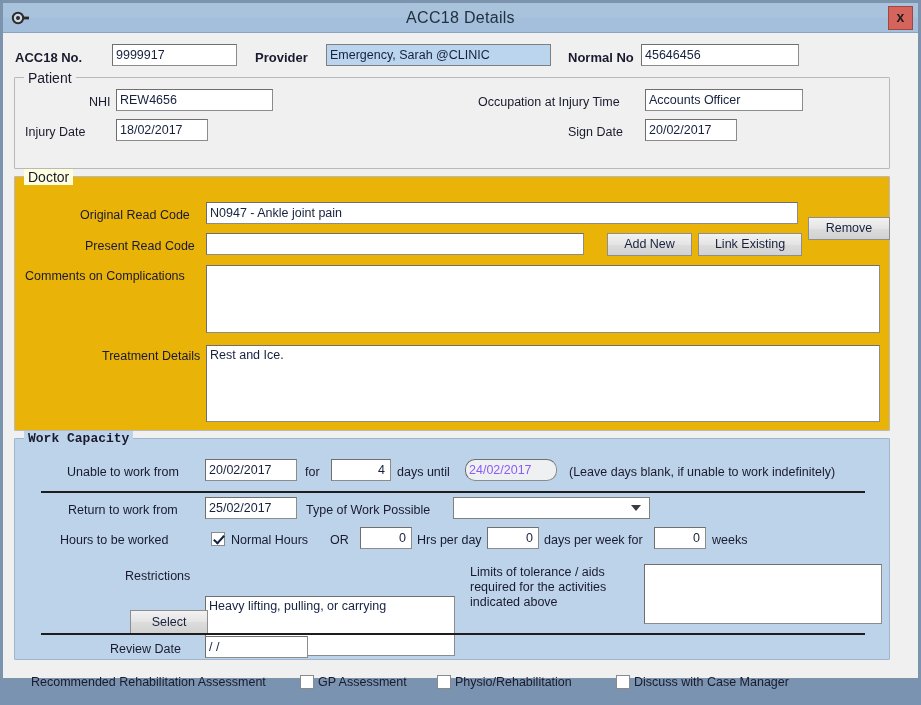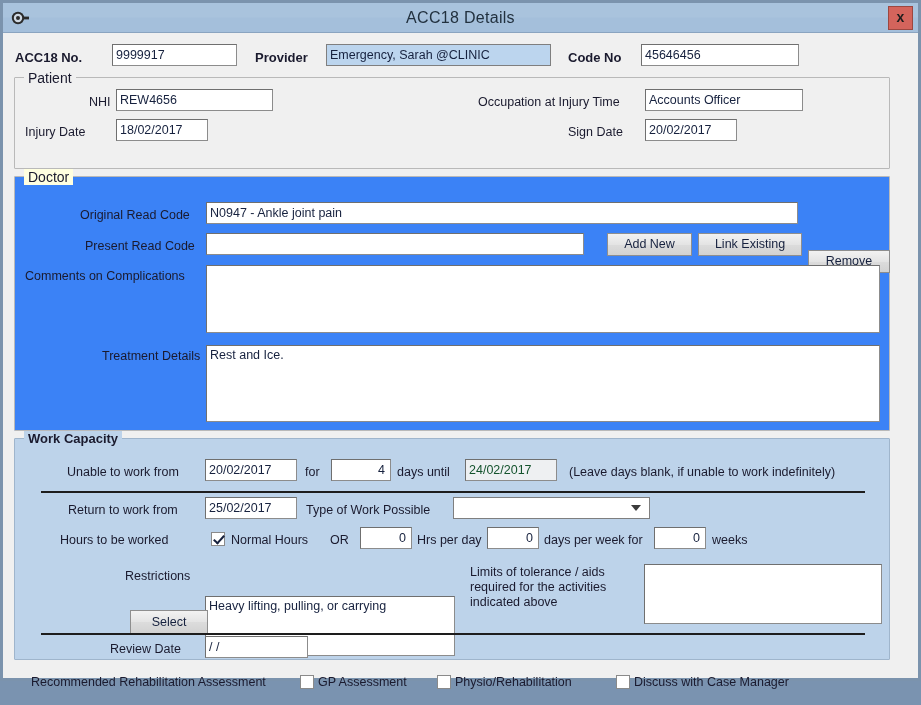--- a/index.html
+++ b/index.html
@@ -81,21 +81,21 @@
     font-family: "Liberation Sans", sans-serif;
     font-size: 12.5px;
     color: #16213e;
     padding: 1px 3px;
     line-height: 18px;
     outline: none;
   }
   .fld.ro { background: #eef0f2; color: #555d66; }
   .fld.hl { background: #bcd5ee; border-color: #7f7f7f; }
   .fld.num { text-align: right; padding-right: 5px; }
-  .fld.grey { color: #14532d; }
+  .fld.grey { color: #8b5cf6; border-radius: 10px; }
   textarea.fld {
     resize: none; overflow: hidden;
     line-height: 15px; padding: 2px 3px;
   }
   .btn {
     box-sizing: border-box;
     background: linear-gradient(to bottom, #f2f2f2 0%, #e4e4e4 50%, #dcdcdc 51%, #d2d2d2 100%);
     border: 1px solid #8e8e8e;
     font-family: "Liberation Sans", sans-serif;
     font-size: 12.5px;
@@ -111,24 +111,24 @@
   }
   .group > .cap {
     position: absolute;
     top: -8px; left: 9px;
     padding: 0 4px;
     font-size: 14px;
     white-space: nowrap;
   }
   .group.patient { background: transparent; }
   .group.patient > .cap { background: #f0f0f0; }
-  .group.doctor { background: #3b82f6; }
+  .group.doctor { background: #eab308; }
   .group.doctor > .cap { background: #ffffe0; }
   .group.work { background: #bdd3ea; border-color: #9fb5cc; }
-  .group.work > .cap { background: #bdd3ea; font-weight: bold; font-size: 13px; }
+  .group.work > .cap { background: #bdd3ea; font-weight: bold; font-size: 13px; font-family: Liberation Mono, monospace; }
   .rule {
     position: absolute;
     height: 2px;
     background: #1d1d1d;
   }
   .cbx {
     box-sizing: border-box;
     width: 14px; height: 14px;
     border: 1px solid #8a8a8a;
     background: #fff;
@@ -182,21 +182,21 @@
   </div>
 
   <div class="client">
 
     <div class="abs lbl b" style="left:12px; top:17px;">ACC18 No.</div>
     <input class="fld abs" style="left: 109px; top: 11px; width: 125px; height: 22px;" value="9999917">
 
     <div class="abs lbl b" style="left:252px; top:17px;">Provider</div>
     <input class="fld hl abs" style="left: 323px; top: 11px; width: 225px; height: 22px;" value="Emergency, Sarah @CLINIC">
 
-    <div class="abs lbl b" style="left:565px; top:17px;">Code No</div>
+    <div class="abs lbl b" style="left:565px; top:17px;">Normal No</div>
     <input class="fld abs" style="left: 638px; top: 11px; width: 158px; height: 22px;" value="45646456">
 
     <div class="group patient" style="left:11px; top:44px; width:876px; height:92px;">
       <div class="cap">Patient</div>
 
       <div class="abs lbl" style="left:74px; top:17px;">NHI</div>
       <input class="fld abs" style="left: 101px; top: 11px; width: 157px; height: 22px;" value="REW4656">
 
       <div class="abs lbl" style="left:463px; top:17px;">Occupation at Injury Time</div>
       <input class="fld abs" style="left: 630px; top: 11px; width: 158px; height: 22px;" value="Accounts Officer">
@@ -212,21 +212,21 @@
       <div class="cap">Doctor</div>
 
       <div class="abs lbl" style="left:65px; top:31px;">Original Read Code</div>
       <input class="fld abs" style="left: 191px; top: 25px; width: 592px; height: 22px;" value="N0947 - Ankle joint pain">
 
       <div class="abs lbl" style="left:70px; top:62px;">Present Read Code</div>
       <input class="fld abs" style="left: 191px; top: 56px; width: 378px; height: 22px;" value="">
 
       <div class="btn abs" style="left:592px; top:56px; width:85px; height:23px; line-height:21px;">Add New</div>
       <div class="btn abs" style="left:683px; top:56px; width:104px; height:23px; line-height:21px;">Link Existing</div>
-      <div class="btn abs" style="left:793px; top:73px; width:82px; height:23px; line-height:21px;">Remove</div>
+      <div class="btn abs" style="left:793px; top:40px; width:82px; height:23px; line-height:21px;">Remove</div>
 
       <div class="abs lbl" style="left:10px; top:92px;">Comments on Complications</div>
       <textarea class="fld abs" style="left: 191px; top: 88px; width: 674px; height: 68px;"></textarea>
 
       <div class="abs lbl" style="left:79px; top:172px;margin-left:8px;">Treatment Details</div>
       <textarea class="fld abs" style="left: 191px; top: 168px; width: 674px; height: 77px;">Rest and Ice.</textarea>
     </div>
 
     <div class="group work" style="left:11px; top:405px; width:876px; height:222px;">
       <div class="cap">Work Capacity</div>

